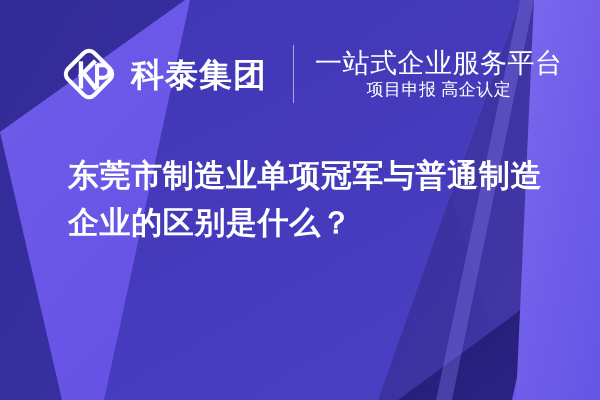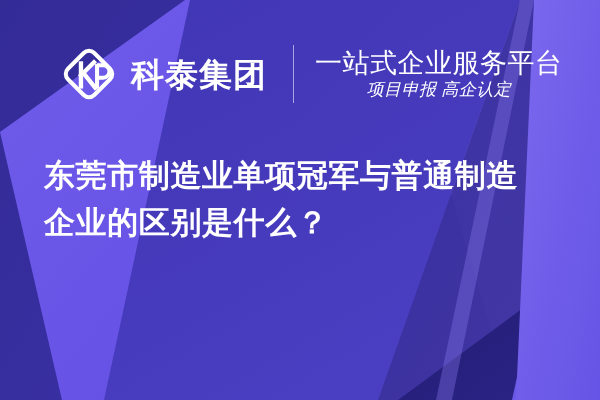--- a/index.html
+++ b/index.html
@@ -125,27 +125,26 @@
     font-family: "Liberation Sans", "DejaVu Sans", sans-serif;
   }
   .tagline-sub {
     color: #ffffff;
     font-size: 17px;
     line-height: 1.05;
     font-weight: 400;
     letter-spacing: 0.5px;
     white-space: nowrap;
     font-family: "Liberation Serif", "DejaVu Serif", serif;
-    font-style: italic;
   }
 
   
   .headline {
     position: absolute;
-    left: 44px;
+    left: 68px;
     top: 152px;
     width: 500px;
     color: #ffffff;
     font-size: 31px;
     font-weight: 700;
     line-height: 1.52;
     letter-spacing: 0.6px;
     font-family: "Liberation Sans", "DejaVu Sans", sans-serif;
   }
 </style>

